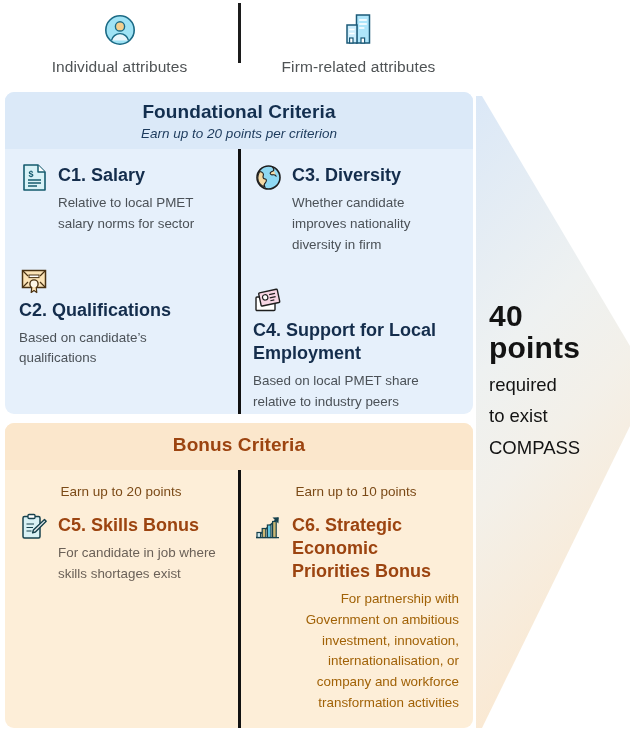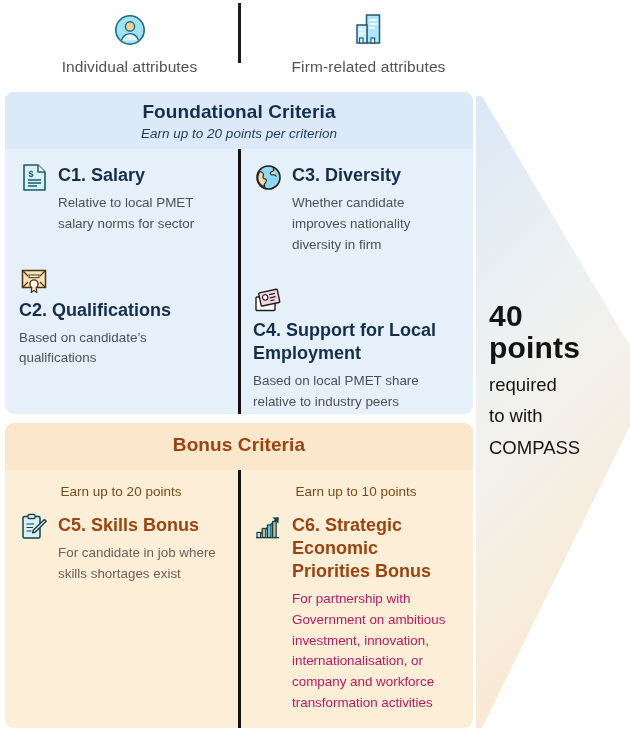--- a/index.html
+++ b/index.html
@@ -4,21 +4,21 @@
 <style>
   html,body{margin:0;padding:0;background:#ffffff;}
   body{
     width:630px;height:741px;position:relative;overflow:hidden;
     font-family:"Liberation Sans","DejaVu Sans",sans-serif;
     color:#3c4043;
   }
   
   #top-header{position:absolute;left:0;top:0;width:478px;height:90px;}
   .top-col{position:absolute;top:0;width:239px;height:90px;
-    display:flex;flex-direction:column;align-items:center;justify-content:flex-start;padding-left:10px;}
+    display:flex;flex-direction:column;align-items:center;justify-content:flex-start;}
   #top-col-individual{left:0;}
   #top-col-firm{left:239px;}
   .top-icon{height:52px;display:flex;align-items:center;justify-content:center;padding-top:4px;}
   .top-label{font-size:15.5px;color:#4f5355;font-weight:400;letter-spacing:.1px;margin-top:2px;}
   #top-divider{position:absolute;left:238px;top:3px;width:2.5px;height:60px;background:#1c1c1c;}
 
   
   .panel{position:absolute;left:5px;width:468px;border-radius:9px;overflow:hidden;}
   #foundational-panel{top:92px;height:322px;background:#e6f0fb;}
   #bonus-panel{top:423px;height:305px;background:#fdeed8;}
@@ -45,21 +45,21 @@
   .item + .item{margin-top:16px;flex-direction:column;}
   .item-icon{flex:0 0 30px;width:30px;height:30px;margin-right:9px;margin-top:1px;
     display:flex;align-items:center;justify-content:center;}
   .item-body{flex:1 1 auto;}
   .item-title{font-size:18px;font-weight:bold;line-height:1.28;margin:3px 0 5px 0;}
   .item-desc{font-size:13.4px;line-height:1.55;margin-top:6px;}
   .blue .item-title{color:#142d4c;}
   .blue .item-desc{color:#4b5157;}
   .orange .item-title{color:#9c4410;}
   .orange .item-desc{color:#6b6158;}
-  .orange.amber .item-desc{color:#be185d;}
+  .orange.amber .item-desc{color:#a16207;text-align:right;}
 
   
   #arrow-shape{position:absolute;left:476px;top:96px;width:154px;height:632px;}
   #arrow-text{position:absolute;left:489px;top:300px;width:120px;}
   .arrow-big{font-size:30px;font-weight:bold;color:#131313;line-height:1.08;letter-spacing:.2px;}
   .arrow-small{font-size:18.5px;color:#131313;line-height:1.28;margin-top:8px;}
 </style>
 </head>
 <body>
 
@@ -247,15 +247,15 @@
       <stop offset="100%" stop-color="#fbe8d0"></stop>
     </linearGradient>
   </defs>
   <polygon points="0,0 6,0 154,250 154,330 6,632 0,632" fill="url(#arrowGrad)"></polygon>
 </svg>
 
 <div id="arrow-text">
   <div class="arrow-big">40</div>
   <div class="arrow-big">points</div>
   <div class="arrow-small">required</div>
-  <div class="arrow-small">to with</div>
+  <div class="arrow-small">to exist</div>
   <div class="arrow-small">COMPASS</div>
 </div>
 
 </body></html>

